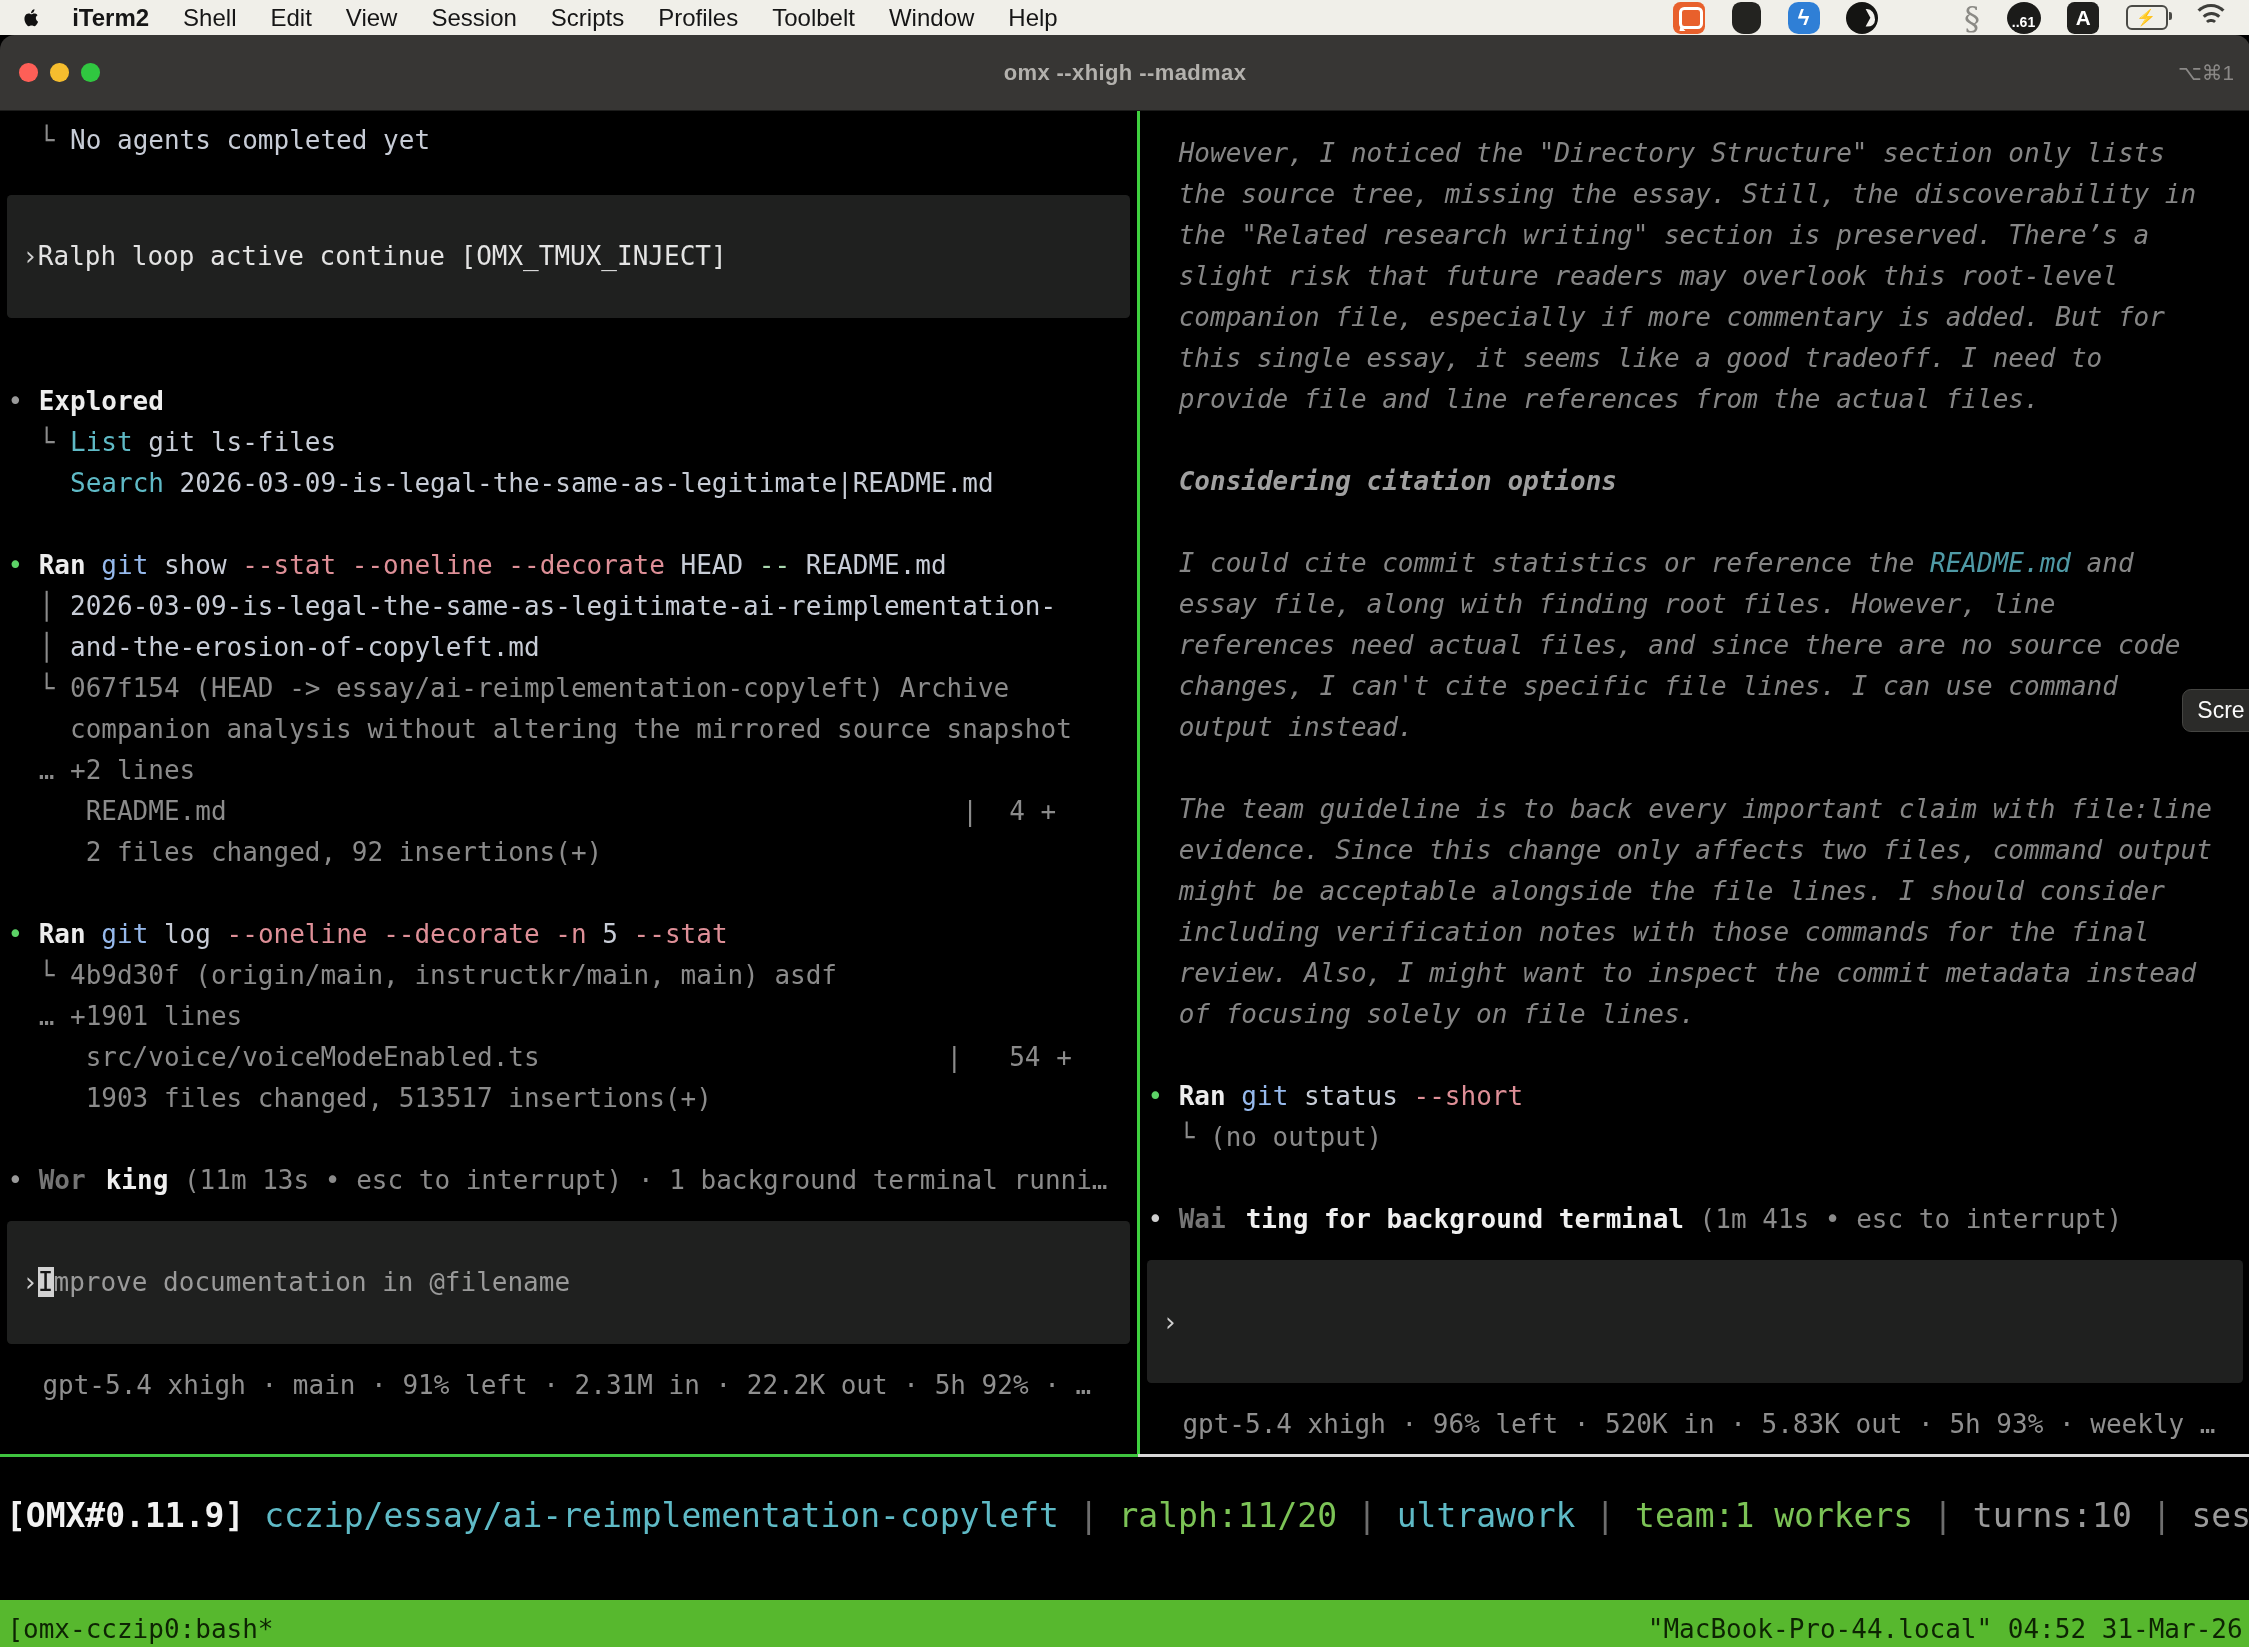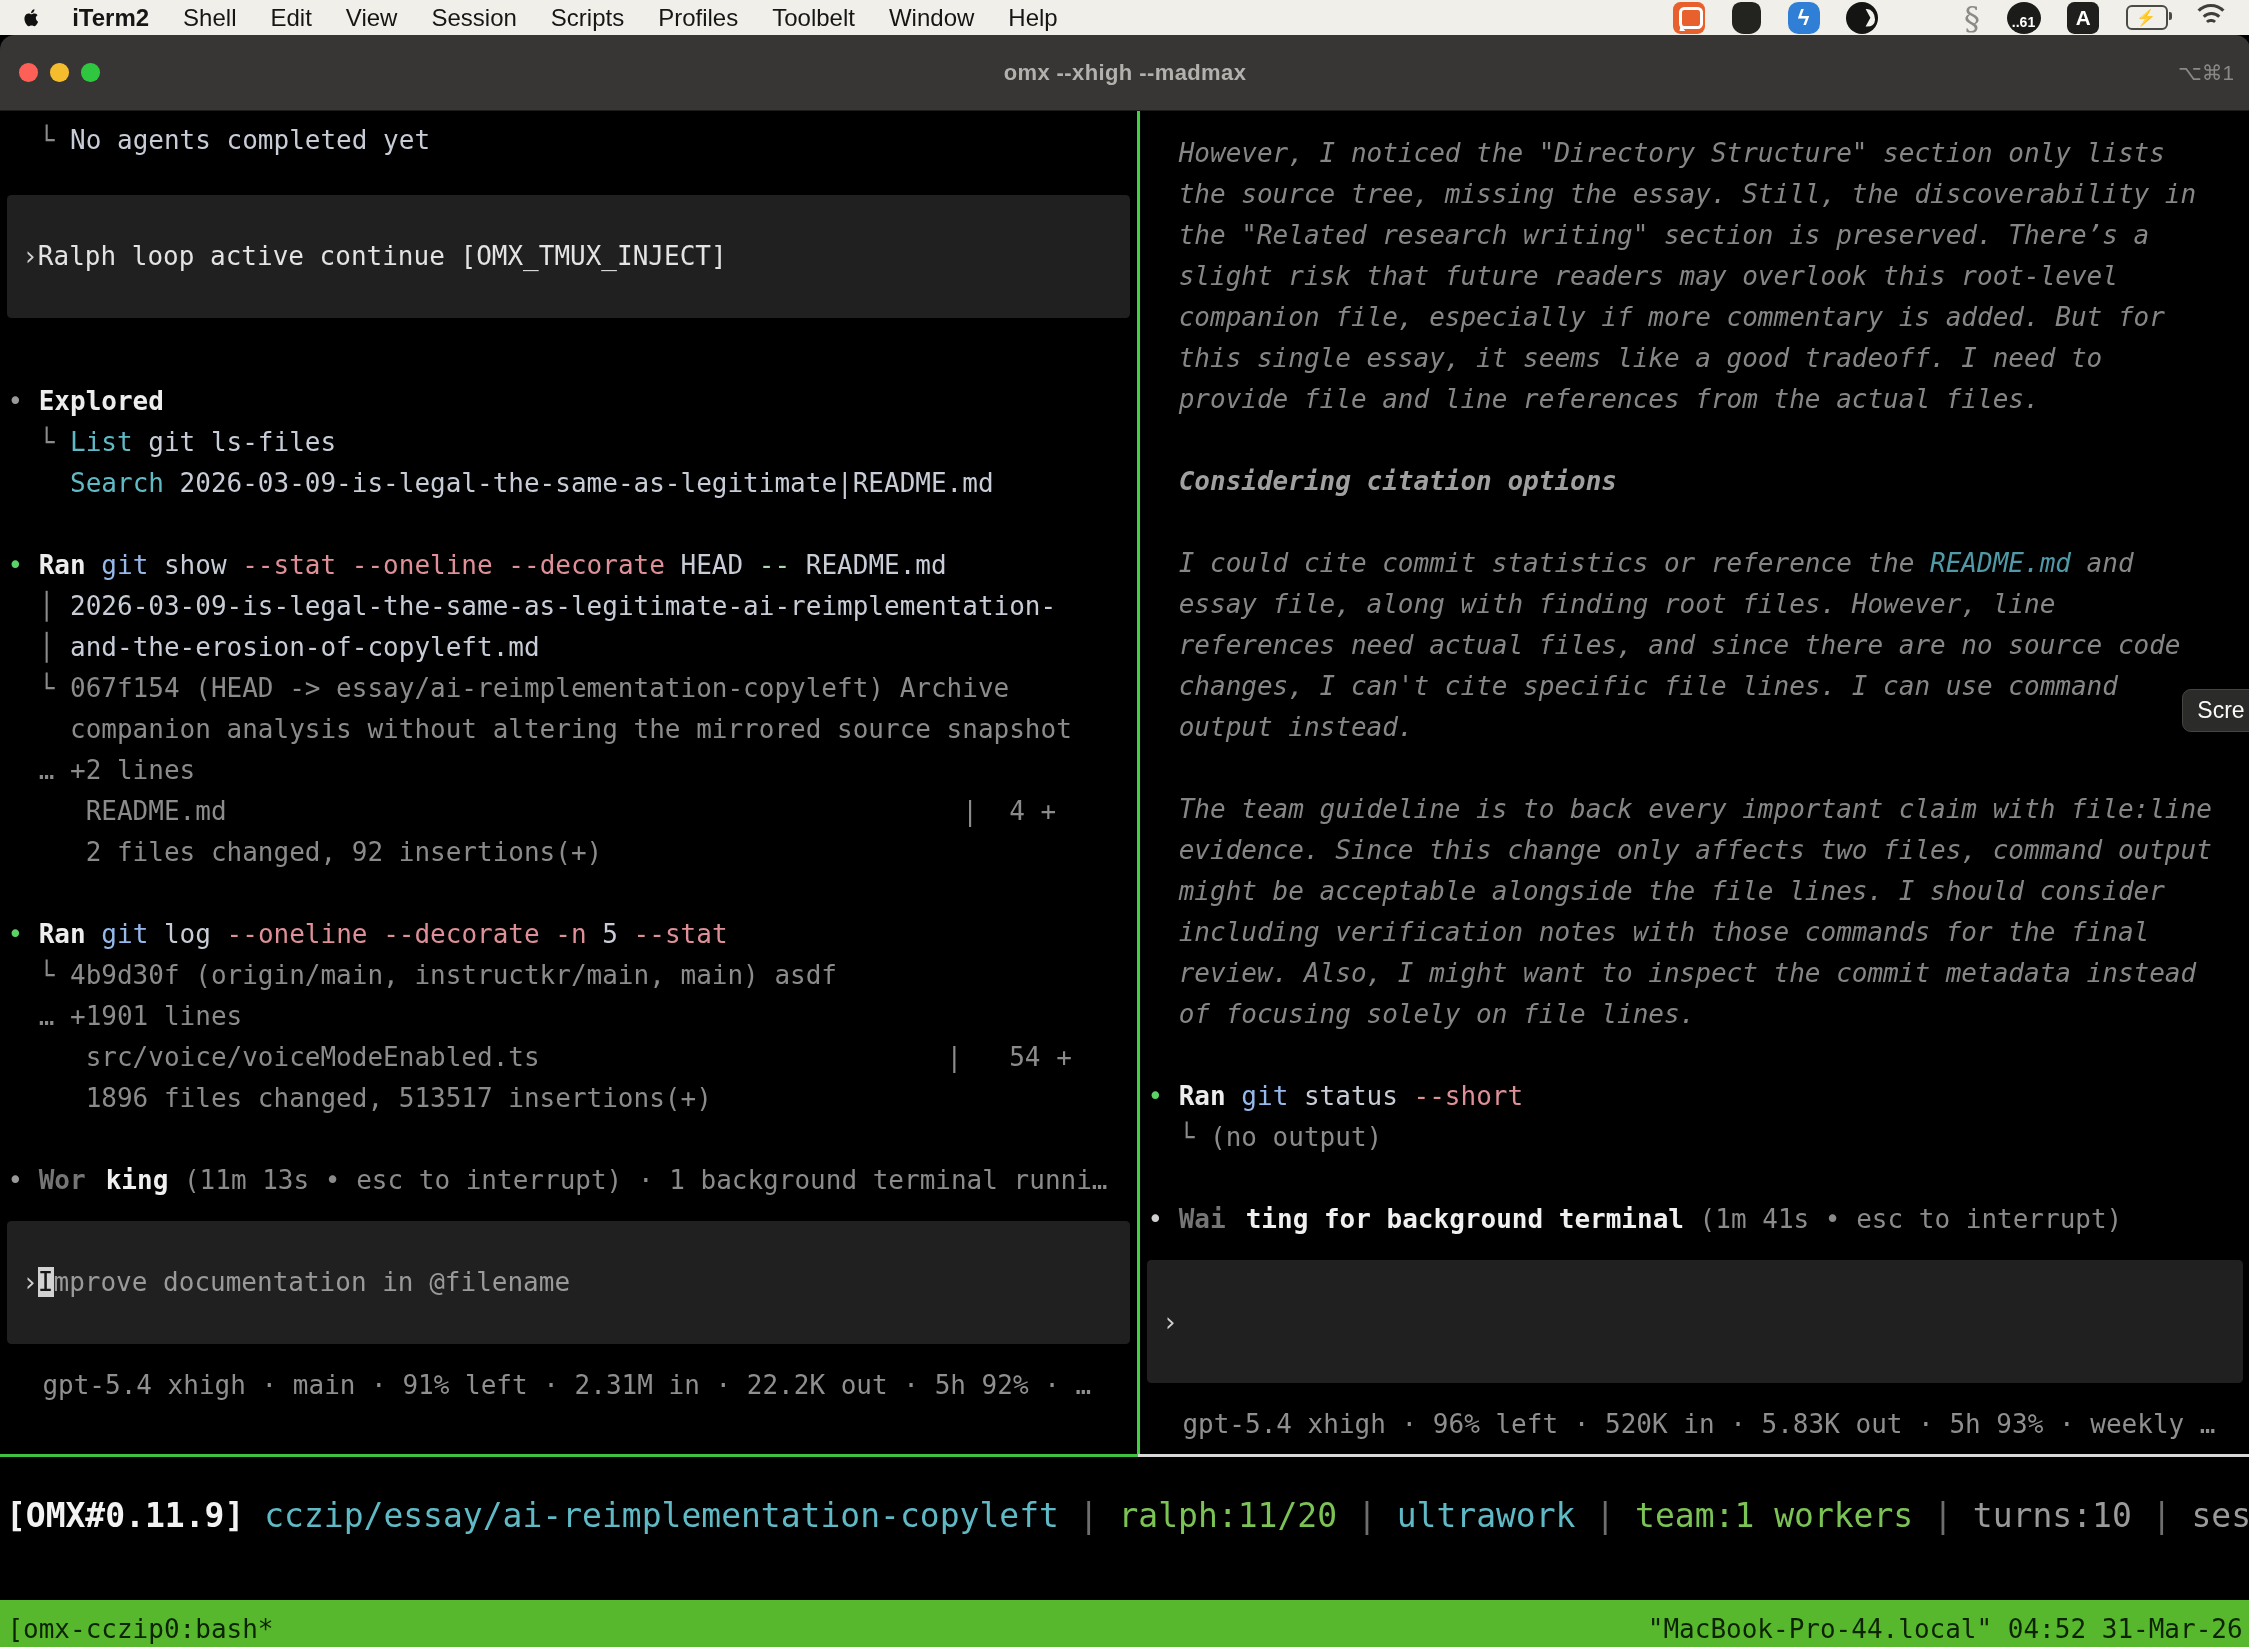--- a/index.html
+++ b/index.html
@@ -187,21 +187,21 @@
           <div class="t-line"><span class="s-dim">  └ 067f154 (HEAD -&gt; essay/ai-reimplementation-copyleft) Archive</span></div>
           <div class="t-line"><span class="s-dim">    companion analysis without altering the mirrored source snapshot</span></div>
           <div class="t-line"><span class="s-dim">  … +2 lines</span></div>
           <div class="t-line"><span class="s-dim">     README.md                                               |  4 +</span></div>
           <div class="t-line"><span class="s-dim">     2 files changed, 92 insertions(+)</span></div>
           <div class="t-line"></div>
           <div class="t-line"><span class="s-gb">• </span><span class="s-w">Ran</span><span class="s-blue"> git</span><span class="s-txt"> log </span><span class="s-pink">--oneline</span><span class="s-txt"> </span><span class="s-pink">--decorate</span><span class="s-txt"> </span><span class="s-pink">-n</span><span class="s-txt"> 5 </span><span class="s-pink">--stat</span></div>
           <div class="t-line"><span class="s-dim">  └ 4b9d30f (origin/main, instructkr/main, main) asdf</span></div>
           <div class="t-line"><span class="s-dim">  … +1901 lines</span></div>
           <div class="t-line"><span class="s-dim">     src/voice/voiceModeEnabled.ts                          |   54 +</span></div>
-          <div class="t-line"><span class="s-dim">     1896 files changed, 513517 insertions(+)</span></div>
+          <div class="t-line"><span class="s-dim">     1903 files changed, 513517 insertions(+)</span></div>
           <div class="t-line"></div>
           <div class="t-line"><span class="s-dimb">• </span><span class="s-shim">Wor</span><span class="s-wsh">king</span><span class="s-dim"> (11m 13s • esc to interrupt) · 1 background terminal runni…</span></div>
         </div>
       <div class="panel panel-input">
         <span class="prompt">› </span>
           <span class="cursor">I</span>
           <span class="ptext">mprove documentation in @filename</span>
       </div>
       <div class="statusline">gpt-5.4 xhigh · main · 91% left · 2.31M in · 22.2K out · 5h 92% · …</div>
     </div>

